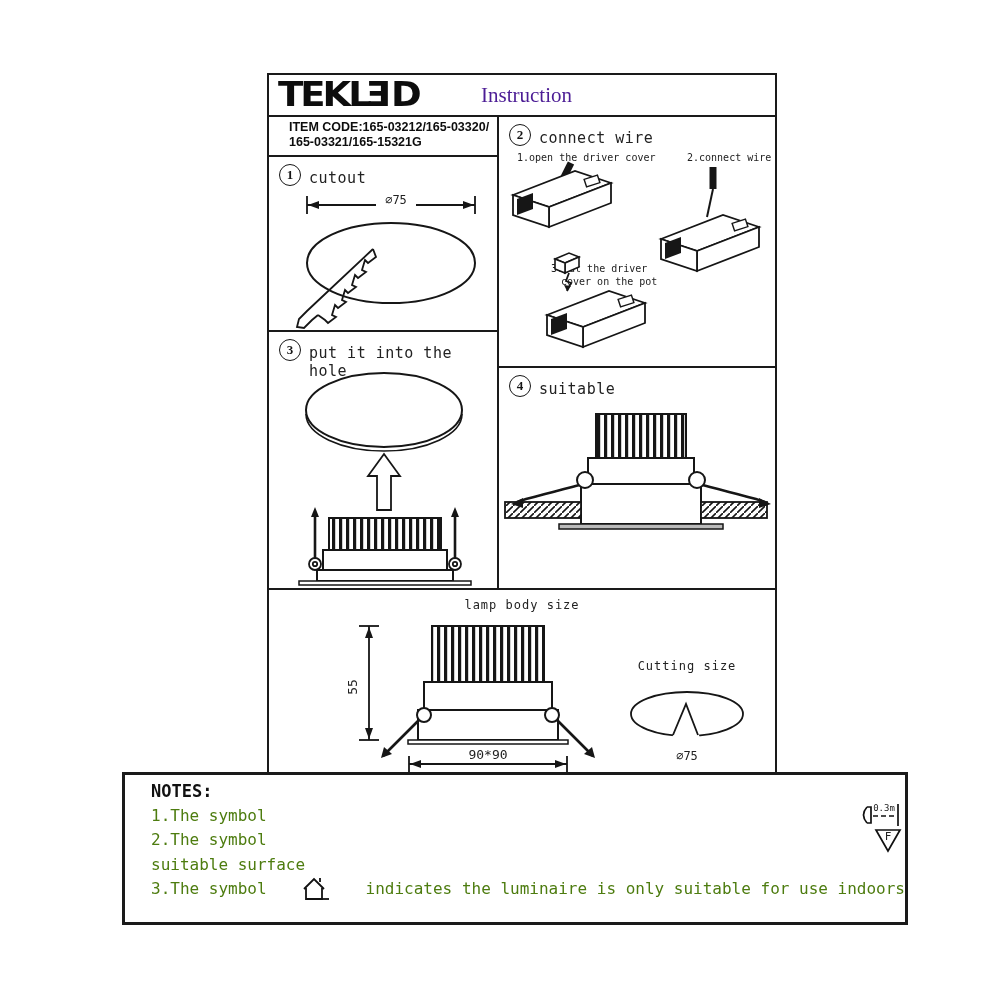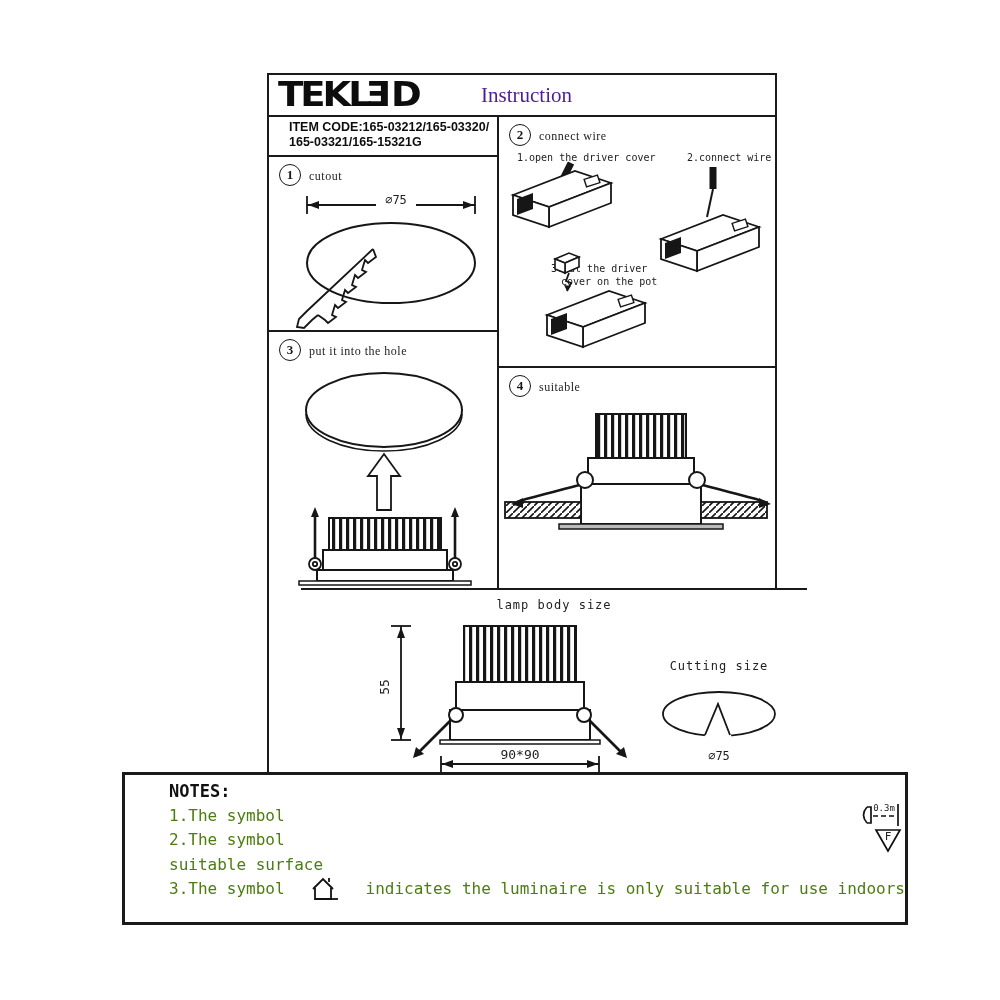--- a/index.html
+++ b/index.html
@@ -4,21 +4,21 @@
 <style>
   html,body{margin:0;padding:0;background:#fff;}
   #page{position:relative;width:1000px;height:1000px;background:#fff;overflow:hidden;
         font-family:"DejaVu Sans Mono",monospace;color:#161616;}
   .abs{position:absolute;box-sizing:border-box;}
   
   .sheet{left:267px;top:73px;width:510px;height:702px;border:2px solid #1a1a1a;background:#fff;}
   .cell{position:absolute;box-sizing:border-box;background:#fff;}
   .bb{border-bottom:2px solid #1a1a1a;}
   .br{border-right:2px solid #1a1a1a;}
-  .bt{border-top:2px solid #1a1a1a;margin-left:32px;}
+  .bt{border-top:2px solid #1a1a1a;}
   
   .hdr{left:0;top:0;width:506px;height:42px;}
   .logo{position:absolute;left:9px;top:0px;font-family:"DejaVu Sans",sans-serif;
         font-weight:900;font-size:37px;letter-spacing:-3px;color:#0d0d0d;
         transform:scaleY(0.92);transform-origin:top left;white-space:nowrap;}
   .logo .flip{display:inline-block;transform:scaleX(-1);}
   .instr{position:absolute;left:212px;top:8px;font-family:"Liberation Serif","DejaVu Serif",serif;
          font-size:21px;color:#4c1d95;}
   
   .itemcode{left:0;top:42px;width:230px;height:40px;padding:3px 0 0 20px;
@@ -26,27 +26,27 @@
             line-height:15px;color:#0d0d0d;letter-spacing:0px;}
   
   .s1{left:0;top:82px;width:230px;height:175px;}
   .s3{left:0;top:257px;width:230px;height:256px;}
   .s2{left:230px;top:42px;width:276px;height:251px;}
   .s4{left:230px;top:293px;width:276px;height:220px;}
   .bot{left:0;top:513px;width:506px;height:185px;}
   .num{position:absolute;left:10px;top:7px;width:20px;height:20px;border:1.6px solid #161616;
        border-radius:50%;display:flex;align-items:center;justify-content:center;
        font-family:"Liberation Serif",serif;font-size:13px;font-weight:bold;color:#161616;}
-  .stitle{position:absolute;left:40px;top:12px;font-size:12px;color:#222;letter-spacing:0.5px;font-family:Liberation Serif, serif;}
+  .stitle{position:absolute;left:40px;top:12px;font-size:15px;color:#222;letter-spacing:0.5px;}
   .dsvg{position:absolute;left:0;}
   
   .sizetitle{position:absolute;left:0;right:0;top:8px;text-align:center;font-size:12px;color:#222;letter-spacing:1px;}
   
   .notes{left:122px;top:772px;width:786px;height:153px;border:3px solid #1a1a1a;background:#fff;
-         padding:4px 0 0 44px;}
+         padding:4px 0 0 26px;}
   .nhead{font-size:17px;font-weight:bold;line-height:24px;color:#111;}
   .nline{display:flex;align-items:center;height:24.5px;white-space:pre;font-size:16px;color:#4d7c0f;justify-content:space-between;}
   .nsym{flex:0 0 auto;margin:0 2px;}
   svg text{font-family:"DejaVu Sans Mono",monospace;fill:#222;}
 </style>
 </head>
 <body>
 
 <div id="page">
 

